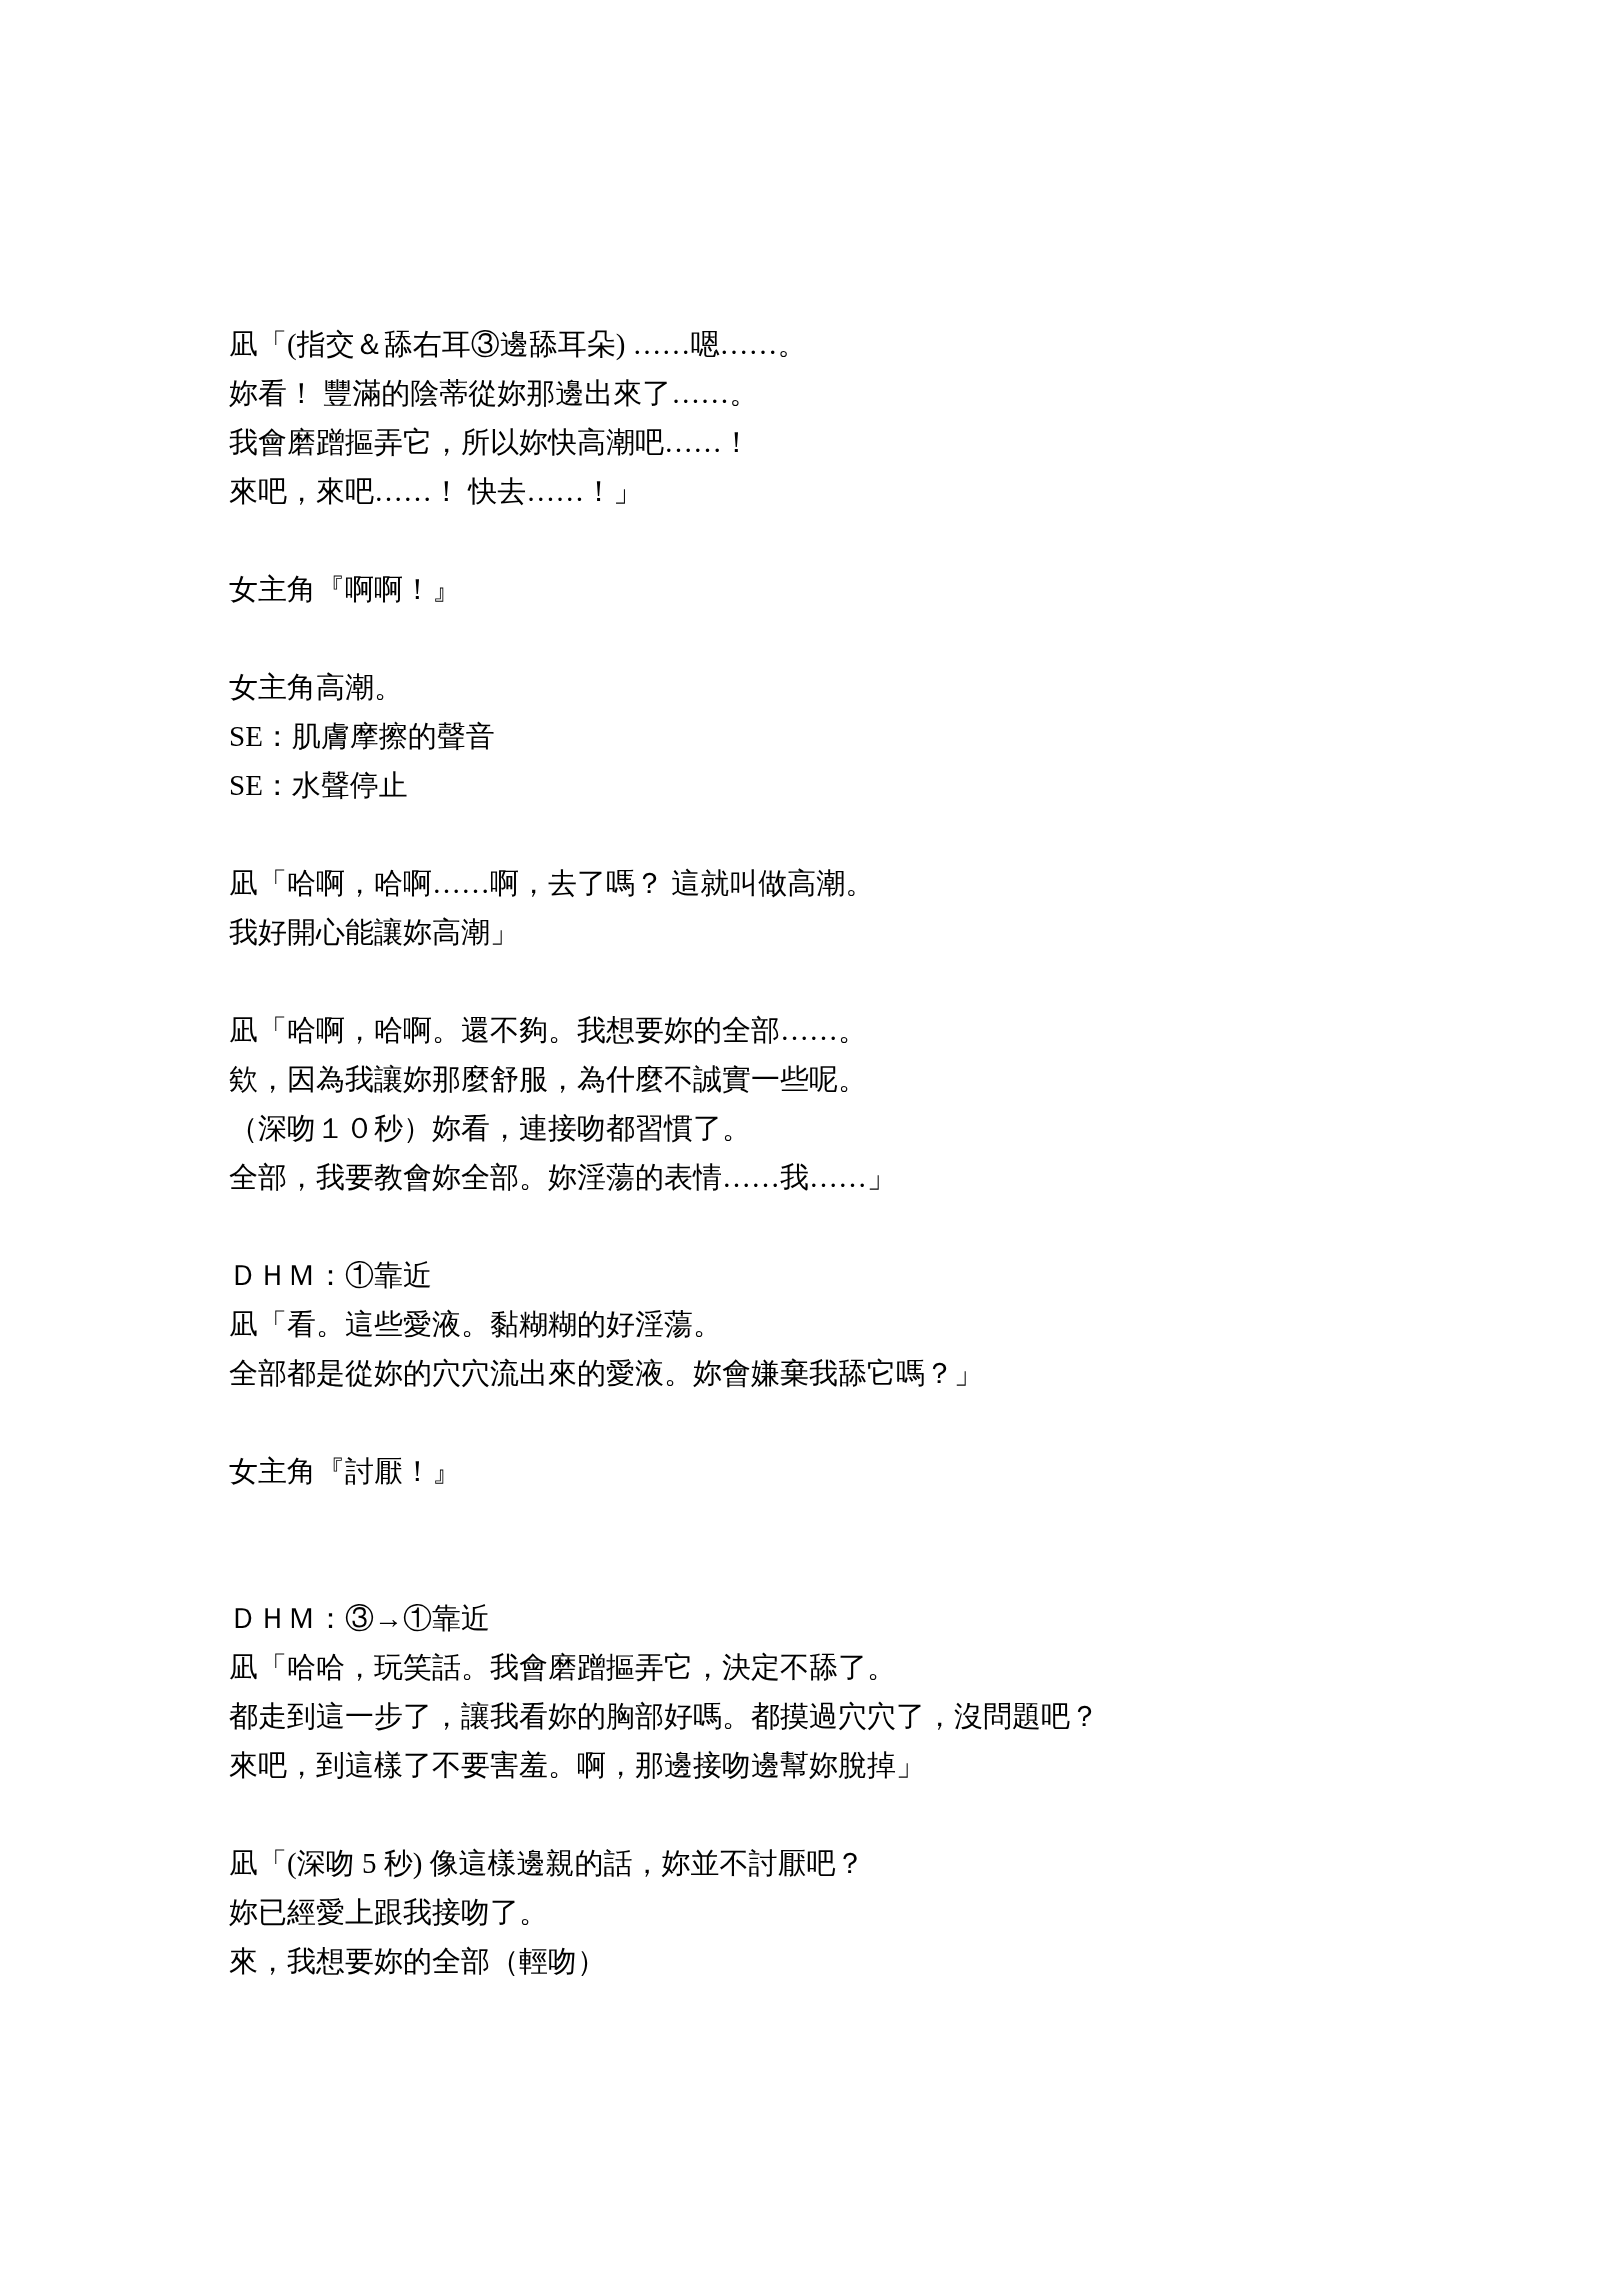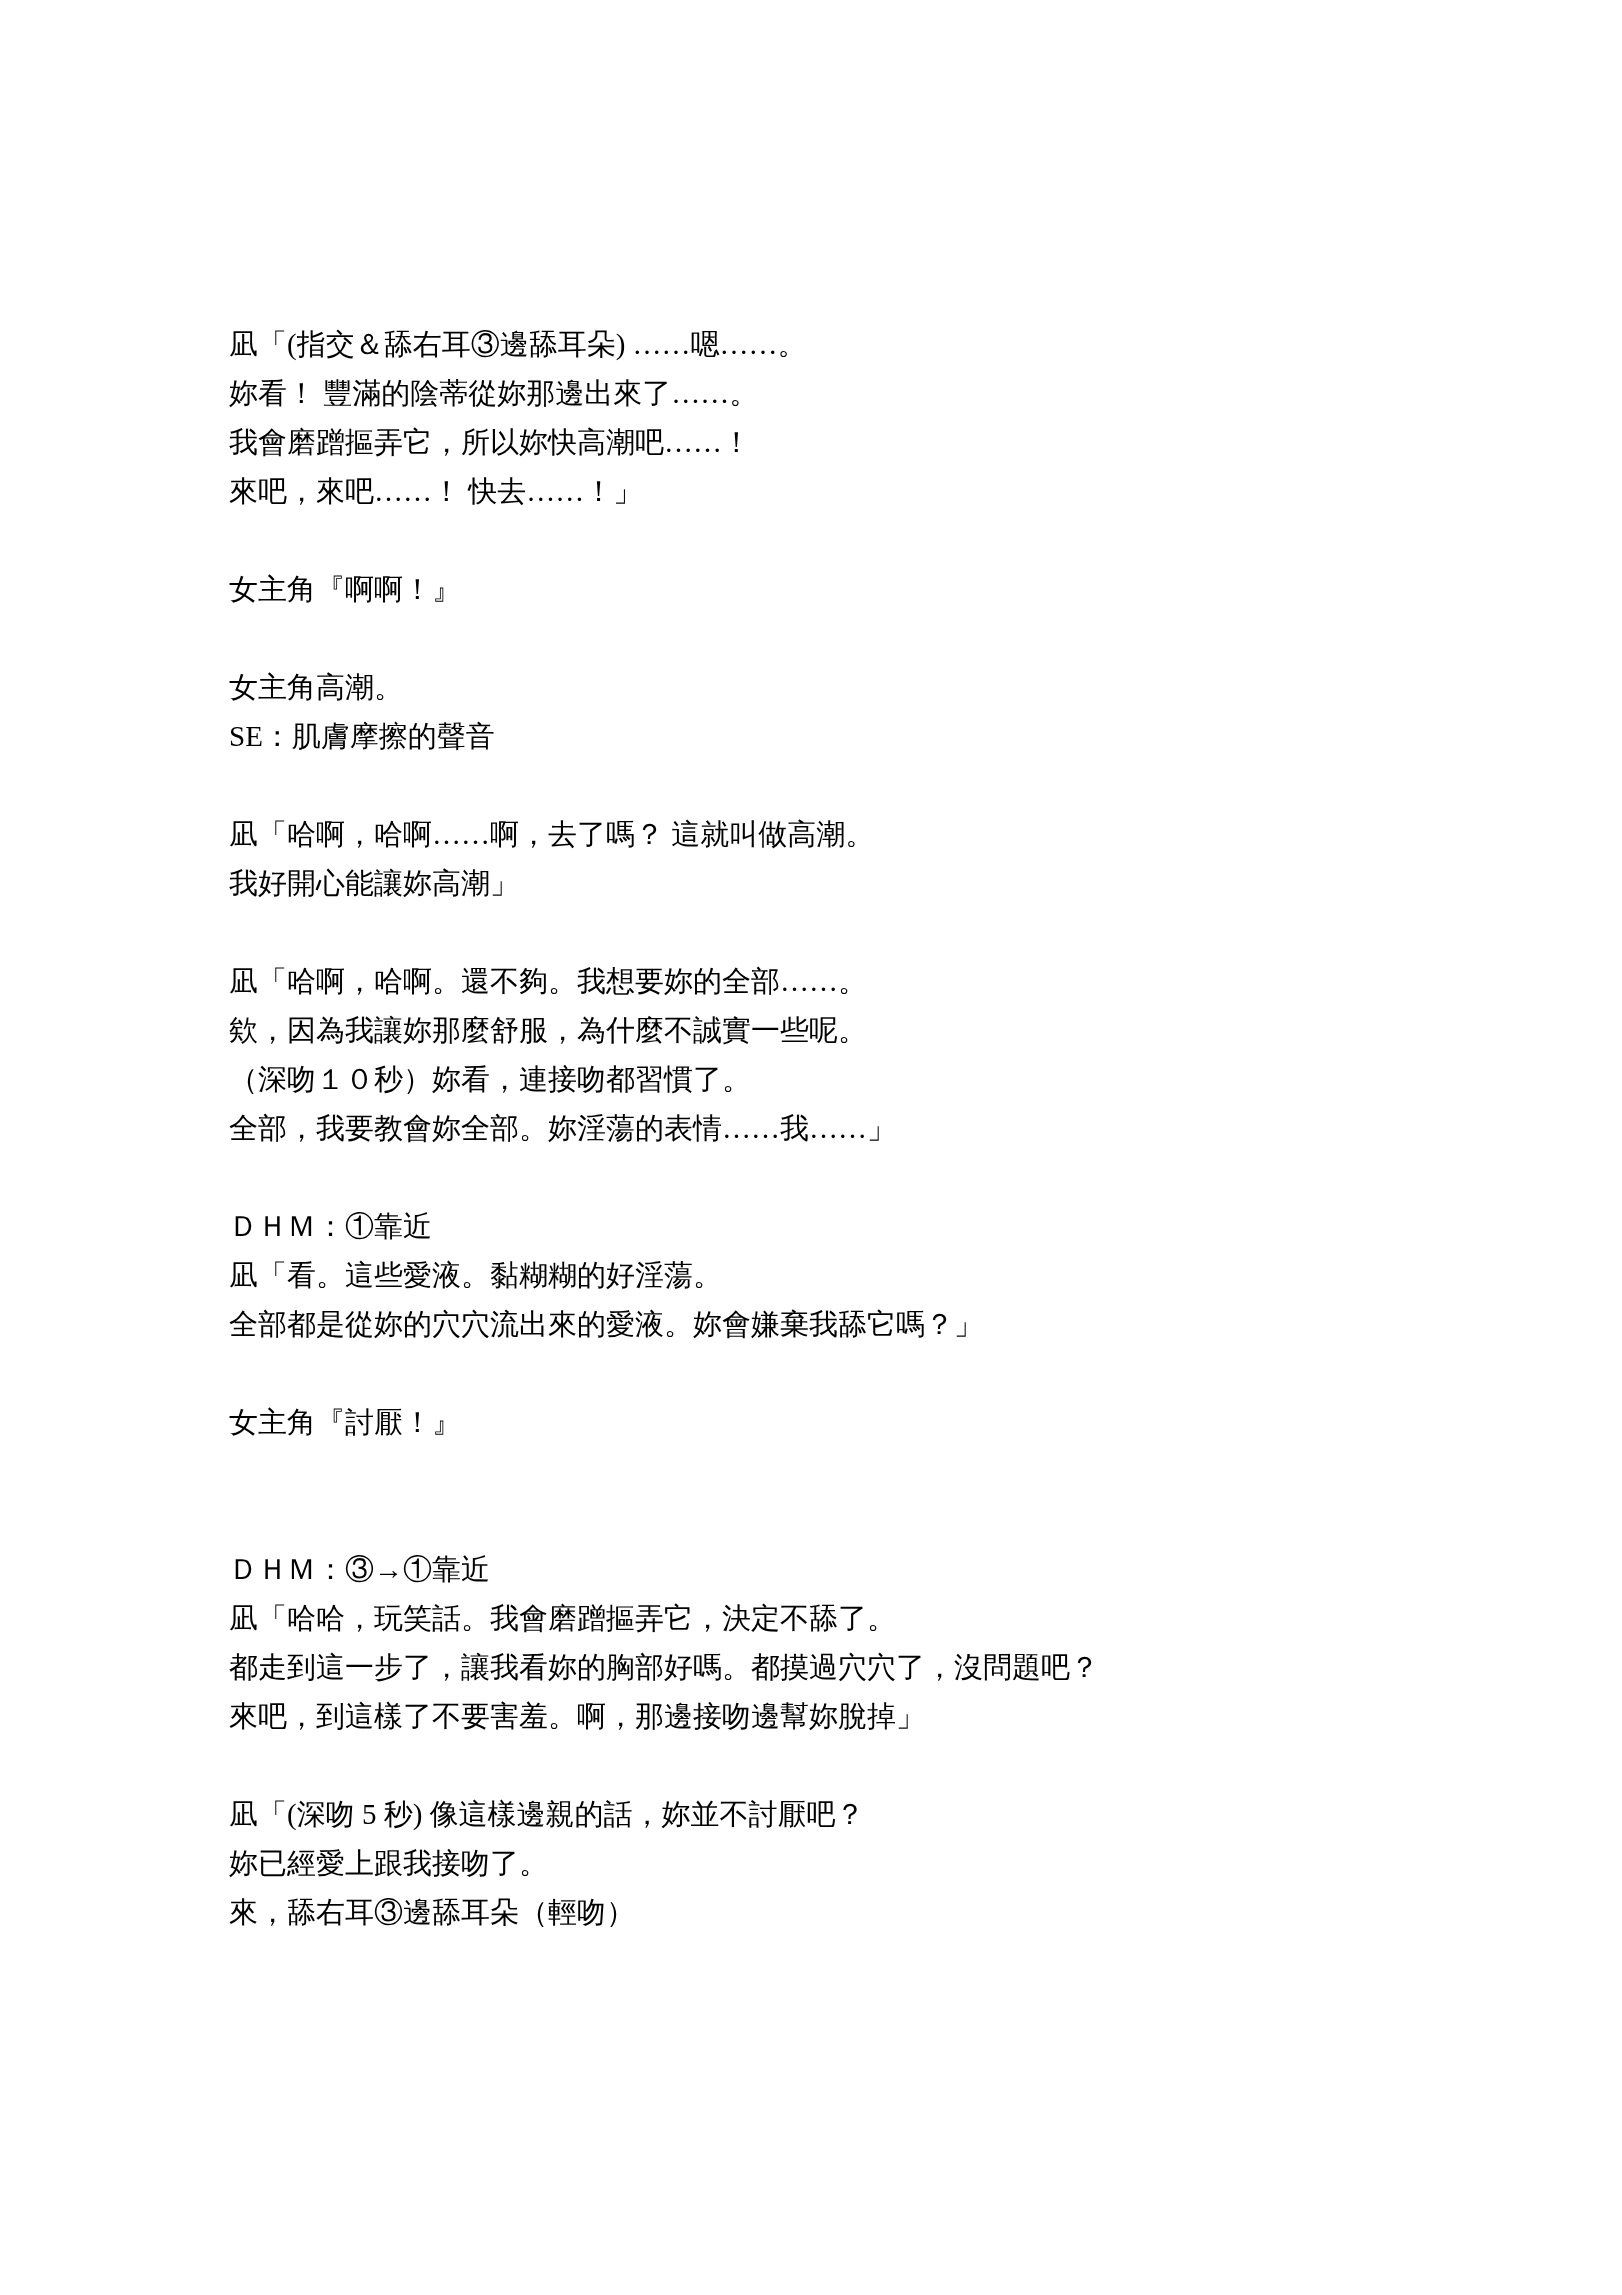--- a/index.html
+++ b/index.html
@@ -44,20 +44,21 @@
   <div class="text-block">
       <div class="script-line">凪「(指交＆舔右耳③邊舔耳朵) ……嗯……。</div>
       <div class="script-line">妳看！ 豐滿的陰蒂從妳那邊出來了……。</div>
       <div class="script-line">我會磨蹭摳弄它，所以妳快高潮吧……！</div>
       <div class="script-line">來吧，來吧……！ 快去……！」</div>
       <div class="script-line"></div>
       <div class="script-line">女主角『啊啊！』</div>
       <div class="script-line"></div>
       <div class="script-line">女主角高潮。</div>
       <div class="script-line">SE：肌膚摩擦的聲音</div>
+      <div class="script-line">SE：水聲停止</div>
       <div class="script-line"></div>
       <div class="script-line">凪「哈啊，哈啊……啊，去了嗎？ 這就叫做高潮。</div>
       <div class="script-line">我好開心能讓妳高潮」</div>
       <div class="script-line"></div>
       <div class="script-line">凪「哈啊，哈啊。還不夠。我想要妳的全部……。</div>
       <div class="script-line">欸，因為我讓妳那麼舒服，為什麼不誠實一些呢。</div>
       <div class="script-line">（深吻１０秒）妳看，連接吻都習慣了。</div>
       <div class="script-line">全部，我要教會妳全部。妳淫蕩的表情……我……」</div>
       <div class="script-line"></div>
       <div class="script-line">ＤＨＭ：①靠近</div>
@@ -67,16 +68,16 @@
       <div class="script-line">女主角『討厭！』</div>
       <div class="script-line"></div>
       <div class="script-line"></div>
       <div class="script-line">ＤＨＭ：③→①靠近</div>
       <div class="script-line">凪「哈哈，玩笑話。我會磨蹭摳弄它，決定不舔了。</div>
       <div class="script-line">都走到這一步了，讓我看妳的胸部好嗎。都摸過穴穴了，沒問題吧？</div>
       <div class="script-line">來吧，到這樣了不要害羞。啊，那邊接吻邊幫妳脫掉」</div>
       <div class="script-line"></div>
       <div class="script-line">凪「(深吻 5 秒) 像這樣邊親的話，妳並不討厭吧？</div>
       <div class="script-line">妳已經愛上跟我接吻了。</div>
-      <div class="script-line">來，舔右耳③邊舔耳朵（輕吻）</div>
+      <div class="script-line">來，我想要妳的全部（輕吻）</div>
     </div>
 </div>
 
 
 </body></html>

